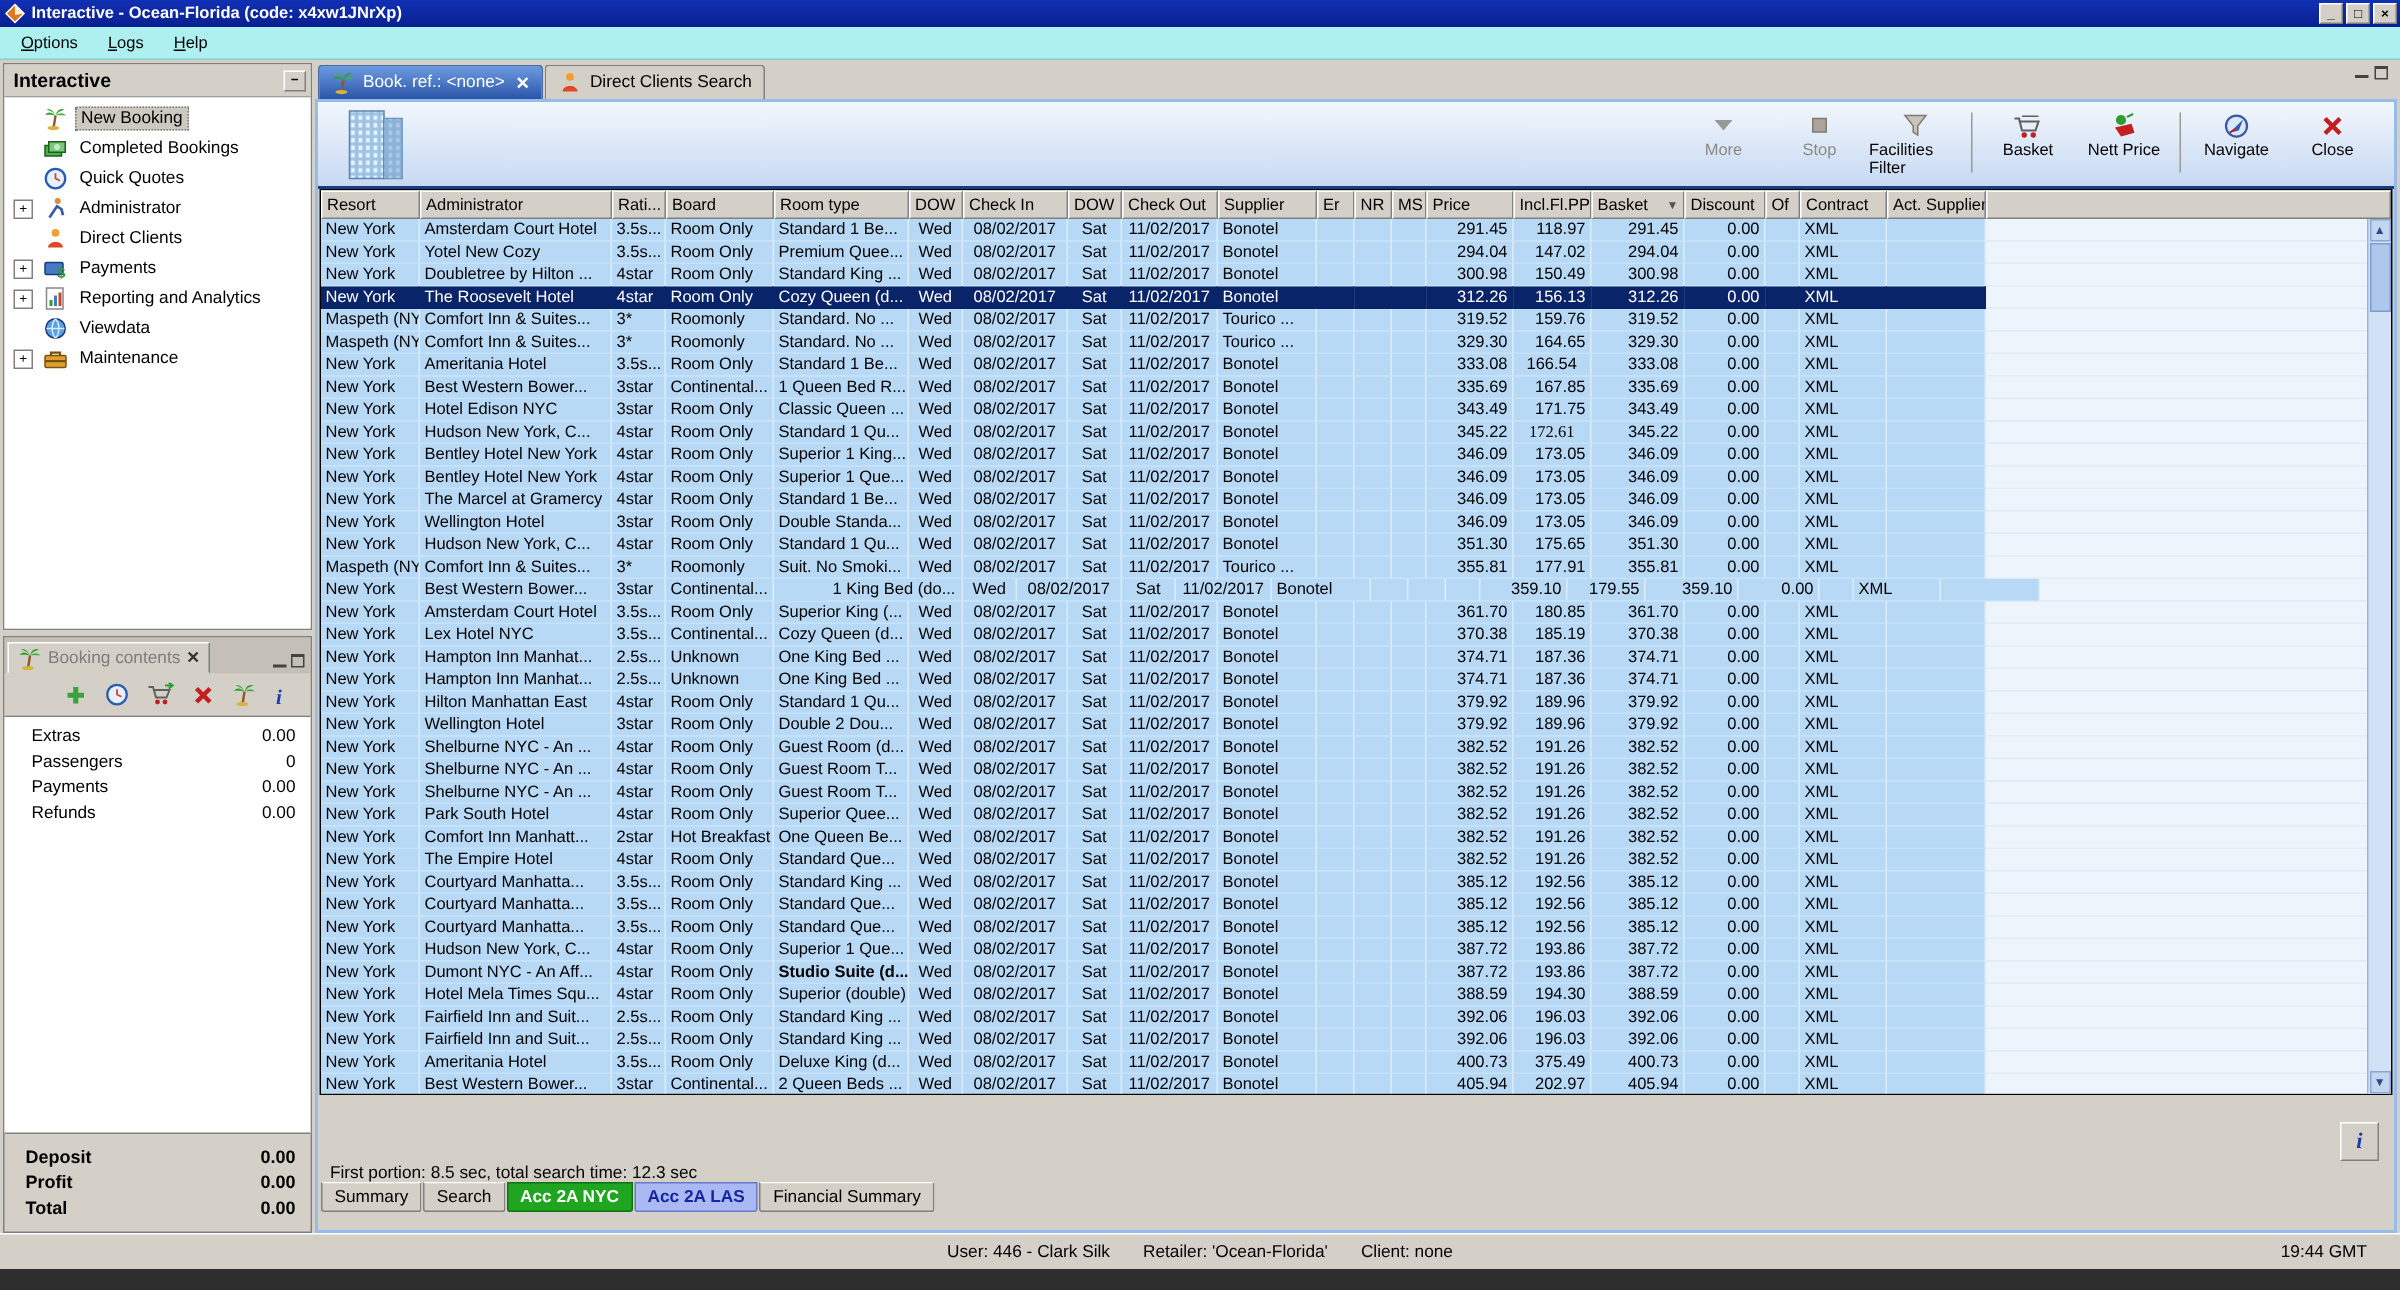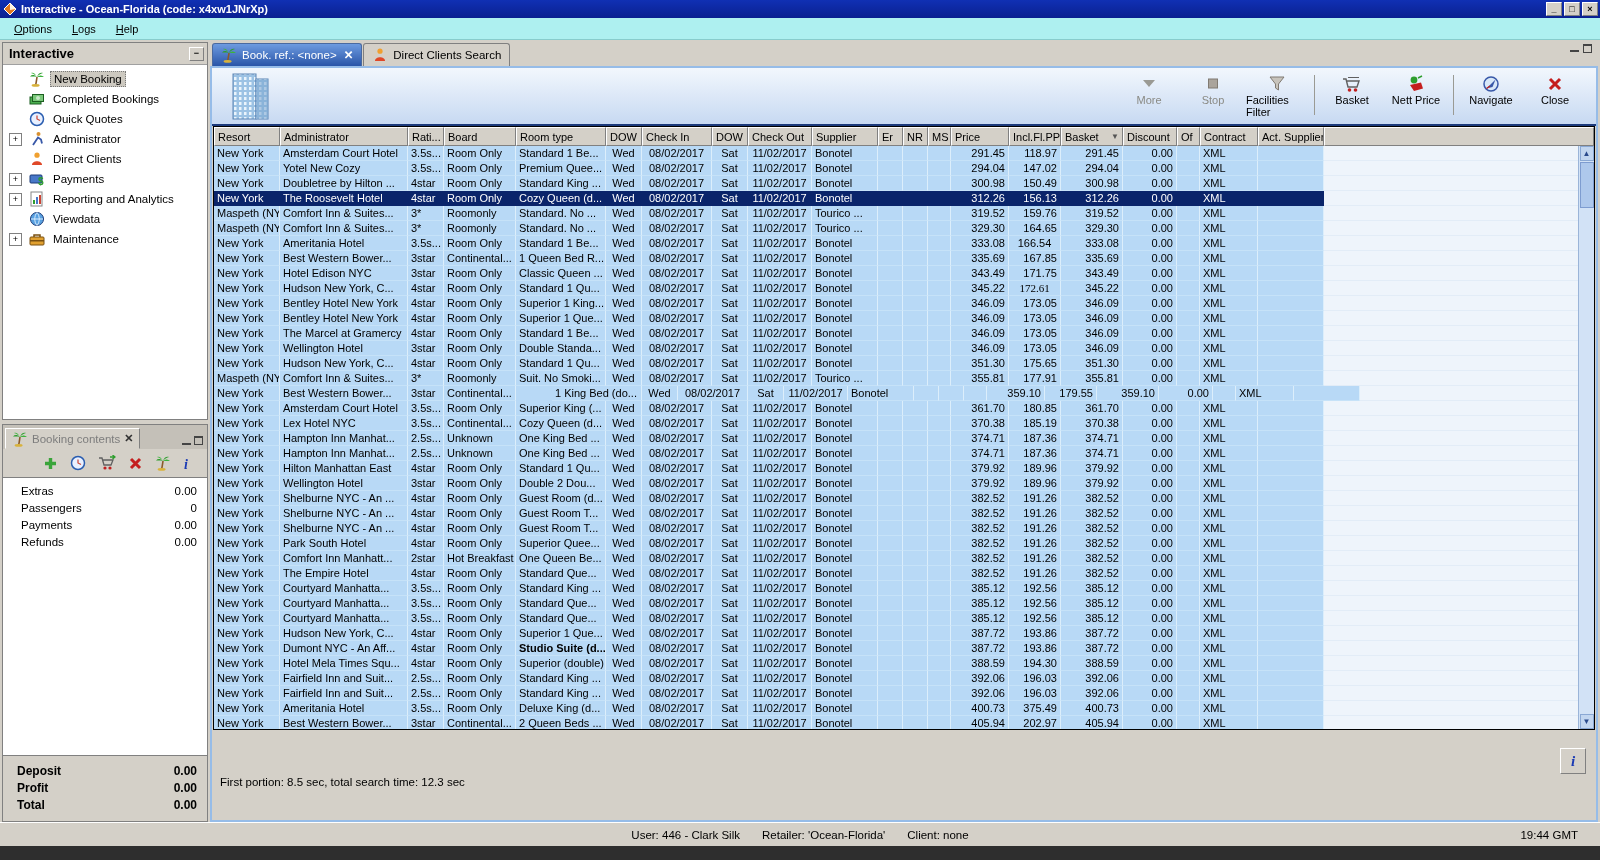--- a/index.html
+++ b/index.html
@@ -1417,20 +1417,27 @@
           <div class="sp"></div>
           <div class="varrow">▼</div>
         </div>
       </div>
 
       <div class="status-row">
         <span class="txt">First portion: 8.5 sec, total search time: 12.3 sec</span>
         <span class="info-btn raised">i</span>
       </div>
 
+      <div class="bottom-tabs" id="bottom-tabs">
+          <div class="btab ">Summary</div>
+          <div class="btab ">Search</div>
+          <div class="btab green">Acc 2A NYC</div>
+          <div class="btab blue">Acc 2A LAS</div>
+          <div class="btab ">Financial Summary</div>
+        </div>
     </div>
   </div>
 </div>
 
 <div class="statusbar">
   <span>User: 446 - Clark Silk</span>
   <span>Retailer: 'Ocean-Florida'</span>
   <span>Client: none</span>
   <span class="time">19:44 GMT</span>
 </div>

